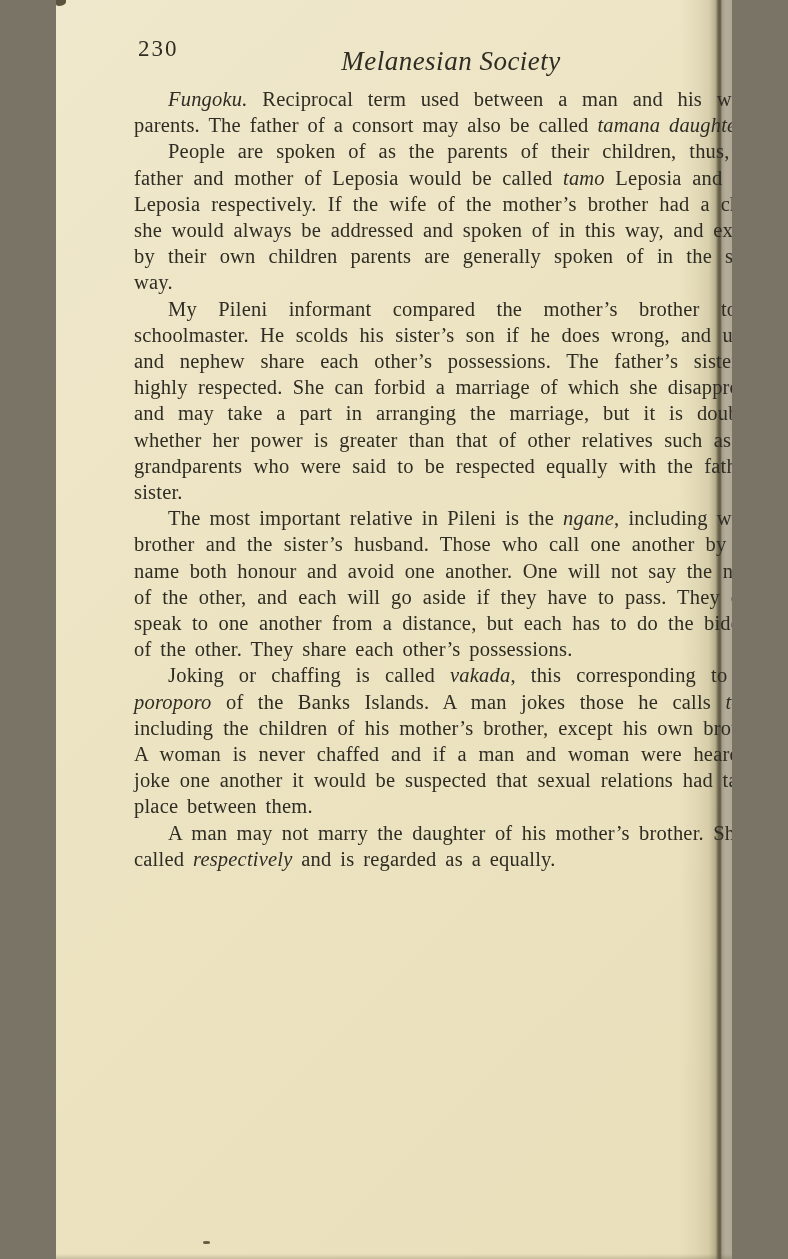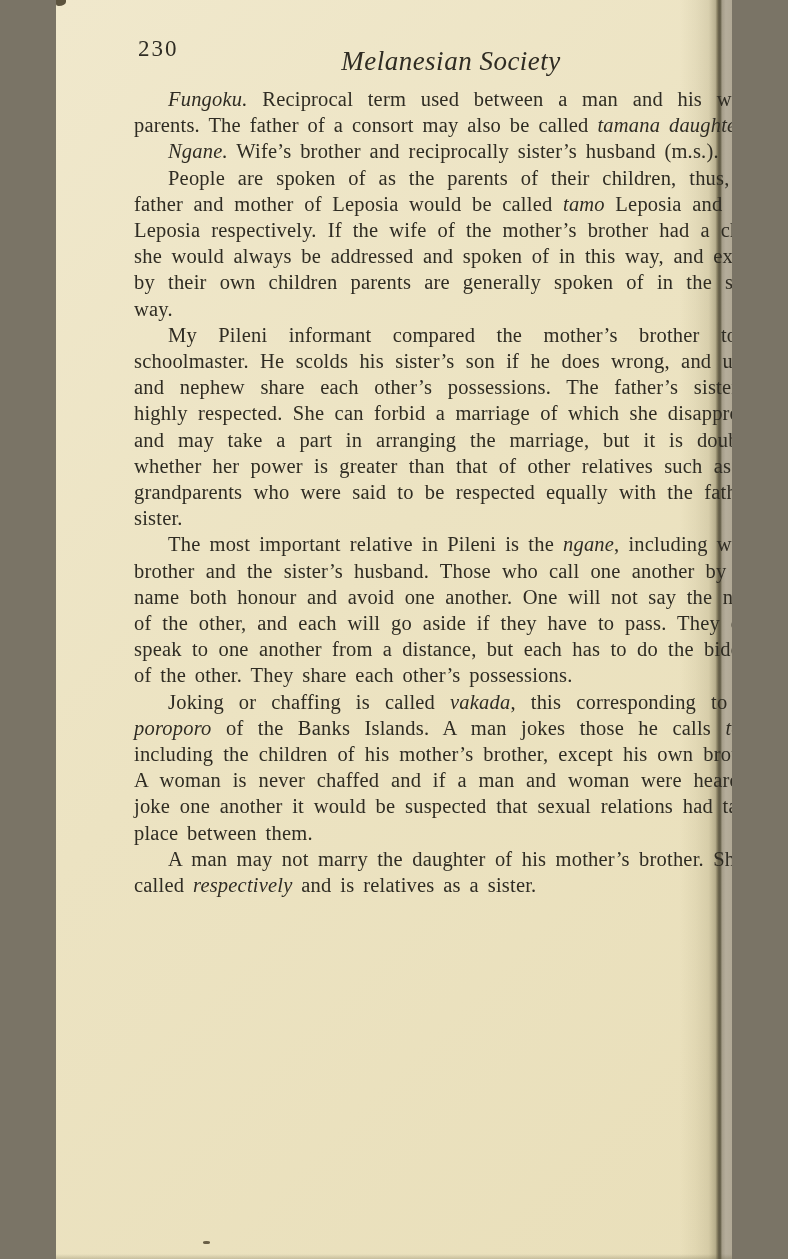--- a/index.html
+++ b/index.html
@@ -78,20 +78,19 @@
   <div class="speck-tl"></div>
   <div class="speck-b"></div>
 
   <div class="page-header">
     <div class="page-number">230</div>
     <div class="running-title">Melanesian Society</div>
   </div>
 
   <div class="page-body">
       <p><i>Fungoku.</i><span>  Reciprocal term used between a man and his wife’s parents.  The father of a consort may also be called </span><i>tamana daughter</i><span>.</span></p>
-      <p><i>Ngane.</i><span>  Wife’s brother and reciprocally sister’s husband (m.s.).</span></p>
       <p><span>People are spoken of as the parents of their children, thus, the father and mother of Leposia would be called </span><i>tamo</i><span> Leposia and </span><i>sino</i><span> Leposia respectively.  If the wife of the mother’s brother had a child, she would always be addressed and spoken of in this way, and except by their own children parents are generally spoken of in the same way.</span></p>
       <p><span>My Pileni informant compared the mother’s brother to a schoolmaster.  He scolds his sister’s son if he does wrong, and uncle and nephew share each other’s possessions.  The father’s sister is highly respected.  She can forbid a marriage of which she disapproves and may take a part in arranging the marriage, but it is doubtful whether her power is greater than that of other relatives such as the grandparents who were said to be respected equally with the father’s sister.</span></p>
       <p><span>The most important relative in Pileni is the </span><i>ngane</i><span>, including wife’s brother and the sister’s husband.  Those who call one another by this name both honour and avoid one another.  One will not say the name of the other, and each will go aside if they have to pass.  They only speak to one another from a distance, but each has to do the bidding of the other.  They share each other’s possessions.</span></p>
       <p><span>Joking or chaffing is called </span><i>vakada</i><span>, this corresponding to the </span><i>poroporo</i><span> of the Banks Islands.  A man jokes those he calls </span><i>toga</i><span>, including the children of his mother’s brother, except his own brother.  A woman is never chaffed and if a man and woman were heard to joke one another it would be suspected that sexual relations had taken place between them.</span></p>
-      <p><span>A man may not marry the daughter of his mother’s brother.  She is called </span><i>respectively</i><span> and is relatives as a sister.</span></p>
+      <p><span>A man may not marry the daughter of his mother’s brother.  She is called </span><i>respectively</i><span> and is regarded as a equally.</span></p>
     </div>
 </div>
 
 </body></html>

